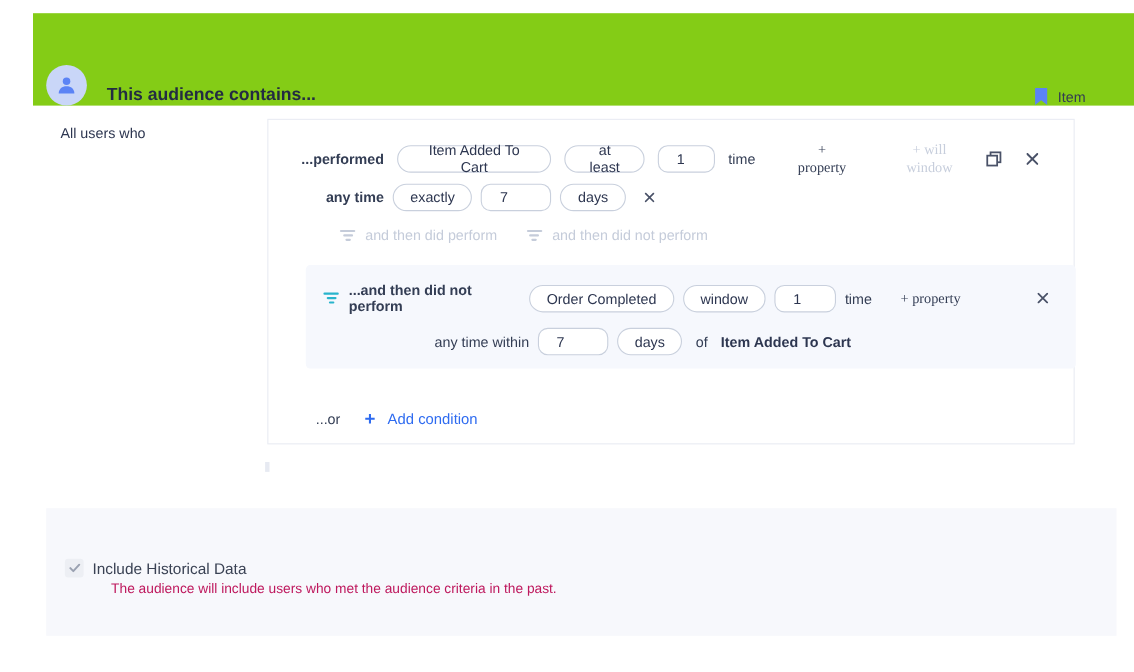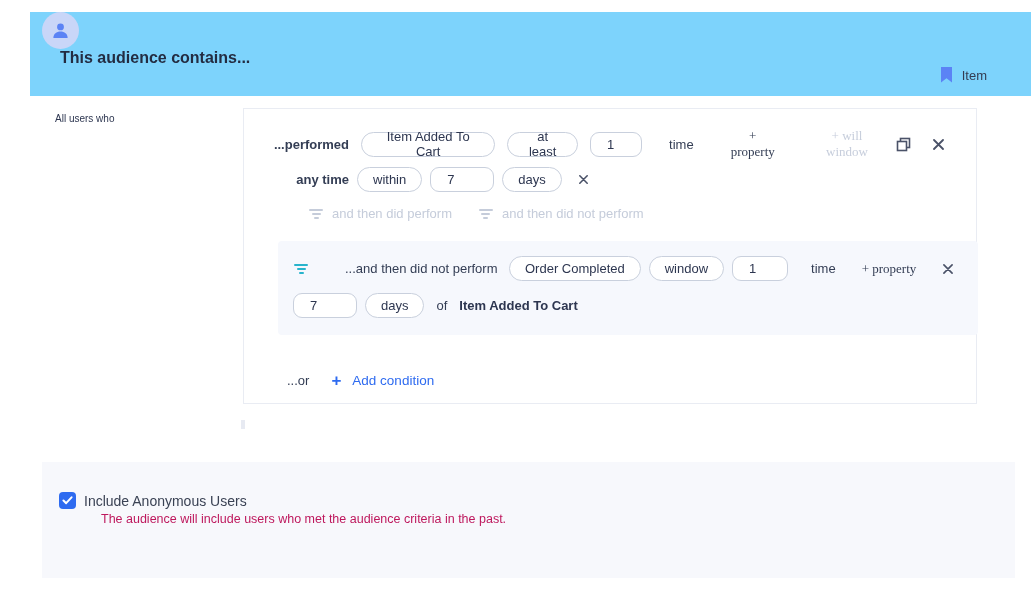--- a/index.html
+++ b/index.html
@@ -1,41 +1,41 @@
 <!DOCTYPE html>
 <html><head>
 <meta charset="utf-8">
 <style>
   * { margin:0; padding:0; box-sizing:border-box; }
   html,body { width:1031px; height:611px; background:#ffffff; overflow:hidden;
     font-family:"Liberation Sans", sans-serif; color:#323b52; }
 
   
   .topbar { position:absolute; left:30px; top:12px; right:0; height:84px;
-    background:#7dd3fc; display:flex; align-items:flex-start; padding:0 44px 0 12px;flex-direction:column; }
+    background:#84cc16; display:flex; align-items:flex-end; padding:0 44px 0 12px; }
   .avatar { width:37px; height:37px; border-radius:50%; background:#c9d6f8;
     display:flex; align-items:center; justify-content:center; flex:0 0 auto; }
   .page-title { font-size:16px; font-weight:700; color:#232c42; margin-left:18px; }
   .docs { margin-left:auto; display:flex; align-items:center; gap:9px; cursor:pointer; }
   .docs span { font-size:13px; color:#333c52; }
 
   
-  .all-users { position:absolute; left:55px; top:113px; font-size:10px; color:#2d3650; }
+  .all-users { position:absolute; left:55px; top:113px; font-size:13px; color:#2d3650; }
 
   
   .cond-group { position:absolute; left:243px; top:108px; width:734px; height:296px;
     background:#ffffff; border:1px solid #e9ecf3; padding:19px 30px 0 24px; }
   .crow { display:flex; align-items:center; font-size:13px; }
   .row-label { width:81px; text-align:right; font-weight:600; color:#333d54; flex:0 0 auto; }
   .pill { background:#fff; border:1px solid #c9d0dd; border-radius:13px; height:25px;
     padding:0 15px; font-size:13px; color:#2d3650; font-family:inherit; cursor:pointer;
     display:inline-flex; align-items:center; }
   .numbox { background:#fff; border:1px solid #c9d0dd; border-radius:9px; height:25px;
     font-size:13px; color:#2d3650; font-family:inherit; padding:0 0 0 16px; }
-  .plain { color:#333d54;margin-left:15px; }
+  .plain { color:#333d54; }
   .text-btn { background:none; border:none; font-family:Liberation Serif, serif; font-size:13px;
     color:#333d54; cursor:pointer; }
   .text-btn.dim { color:#c7cedc; cursor:default; }
   .icon-btn { background:none; border:none; cursor:pointer; display:inline-flex;
     align-items:center; justify-content:center; padding:2px; }
 
   .row1 { gap:0; }
   .row1 > * { margin-right:12px; }
   .row1 .gap-lg { margin-left:22px; }
   .row1 .right-icons { margin-left:auto; display:flex; align-items:center; gap:18px; margin-right:0; }
@@ -48,21 +48,21 @@
 
   .fbars { display:inline-flex; flex-direction:column; align-items:center; gap:2px; width:16px; }
   .fbars i { display:block; height:2px; border-radius:1px; background:#c5ccda; }
   .fbars i:nth-child(1){ width:14px; } .fbars i:nth-child(2){ width:9px; } .fbars i:nth-child(3){ width:5px; }
   .fbars.teal i { background:#28b4cc; }
 
   .subbox { margin-top:20px; margin-left:10px; width:700px; height:94px;
     background:#f6f8fd; border-radius:4px; padding:15px 23px 0 15px; }
   .subrow-a { display:flex; align-items:center; font-size:13px; }
   .subrow-a > * { margin-right:8px; }
-  .sub-label { font-weight:400; color:#333d54; width:156px;margin-left:28px; }
+  .sub-label { font-weight:700; color:#333d54; width:156px; }
   .subrow-a .right-x { margin-left:auto; margin-right:0; }
   .subrow-b { display:flex; align-items:center; font-size:13px; margin-top:12px; }
   .subrow-b .b-label { width:188px; text-align:right; color:#333d54; margin-right:8px; }
   .subrow-b > * { margin-right:8px; }
   .of-event { font-weight:600; color:#2d3650; margin-left:4px; }
 
   .or-row { margin-top:37px; display:flex; align-items:center; font-size:13px; }
   .or-label { color:#333d54; margin-left:19px; }
   .add-cond { display:flex; align-items:center; gap:11px; margin-left:22px; cursor:pointer; }
   .plus-glyph { color:#2e6bf0; font-size:17px; font-weight:700; line-height:1; }
@@ -123,21 +123,21 @@
       <button class="icon-btn">
         <svg width="11" height="11" viewBox="0 0 11 11">
           <path d="M1 1 L10 10 M10 1 L1 10" stroke="#4a5268" stroke-width="1.8" stroke-linecap="round"></path>
         </svg>
       </button>
     </span>
   </div>
 
   <div class="crow row2">
     <span class="row-label">any time</span>
-    <button class="pill">within</button>
+    <button class="pill">exactly</button>
     <input class="numbox" style="width: 64px;" value="7">
     <button class="pill">days</button>
     <button class="icon-btn" style="margin-left:7px;">
       <svg width="9" height="9" viewBox="0 0 11 11">
         <path d="M1 1 L10 10 M10 1 L1 10" stroke="#4a5268" stroke-width="1.9" stroke-linecap="round"></path>
       </svg>
     </button>
   </div>
 
   <div class="then-row">
@@ -172,42 +172,43 @@
       <input class="numbox" style="width: 56px;" value="1">
       <span class="plain">time</span>
       <button class="text-btn" style="margin-left:18px;">+ property</button>
       <button class="icon-btn right-x">
         <svg width="10" height="10" viewBox="0 0 11 11">
           <path d="M1 1 L10 10 M10 1 L1 10" stroke="#4a5268" stroke-width="1.8" stroke-linecap="round"></path>
         </svg>
       </button>
     </div>
     <div class="subrow-b">
+      <span class="b-label">any time within</span>
       <input class="numbox" style="width: 64px;" value="7">
       <button class="pill">days</button>
       <span class="plain" style="margin-left:4px;">of</span>
       <span class="of-event">Item Added To Cart</span>
     </div>
   </div>
 
   <div class="or-row">
     <span class="or-label">...or</span>
     <div class="add-cond">
       <span class="plus-glyph">+</span>
       <span class="lbl">Add condition</span>
     </div>
   </div>
 
 </section>
 
 <div class="tiny-mark"></div>
 
 <section class="options-panel">
-  <div class="opt-row">
-    <span class="checkbox">
-      <svg width="11" height="9" viewBox="0 0 12 10">
-        <path d="M1.5 5 L4.5 8 L10.5 1.5" fill="none" stroke="#ffffff" stroke-width="2.2" stroke-linecap="round" stroke-linejoin="round"></path>
+  <div class="opt-row opt-row2">
+    <span class="graycheck">
+      <svg width="12" height="9" viewBox="0 0 12 10">
+        <path d="M1.5 5 L4.5 8 L10.5 1.5" fill="none" stroke="#9aa1b1" stroke-width="2" stroke-linecap="round" stroke-linejoin="round"></path>
       </svg>
     </span>
-    <span class="opt-label">Include Anonymous Users</span>
+    <span class="opt-label">Include Historical Data</span>
   </div>
   <p class="opt-desc">The audience will include users who met the audience criteria in the past.</p>
 </section>
 
 </body></html>

